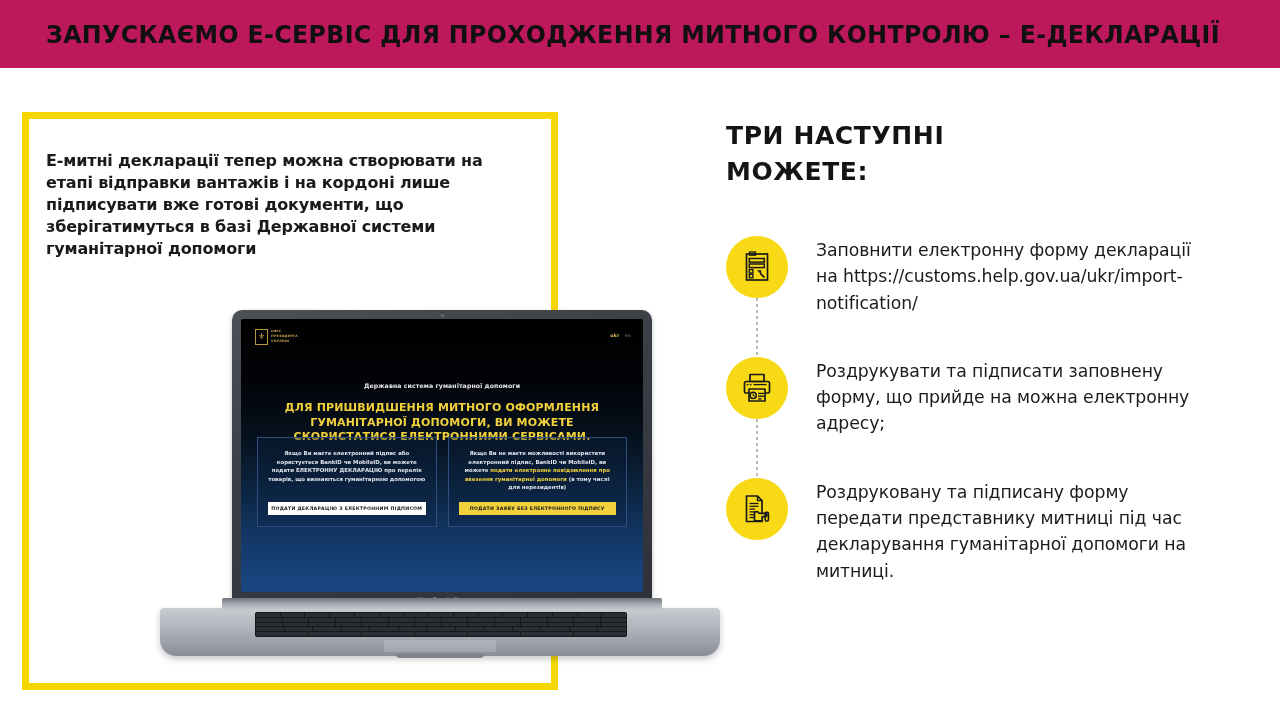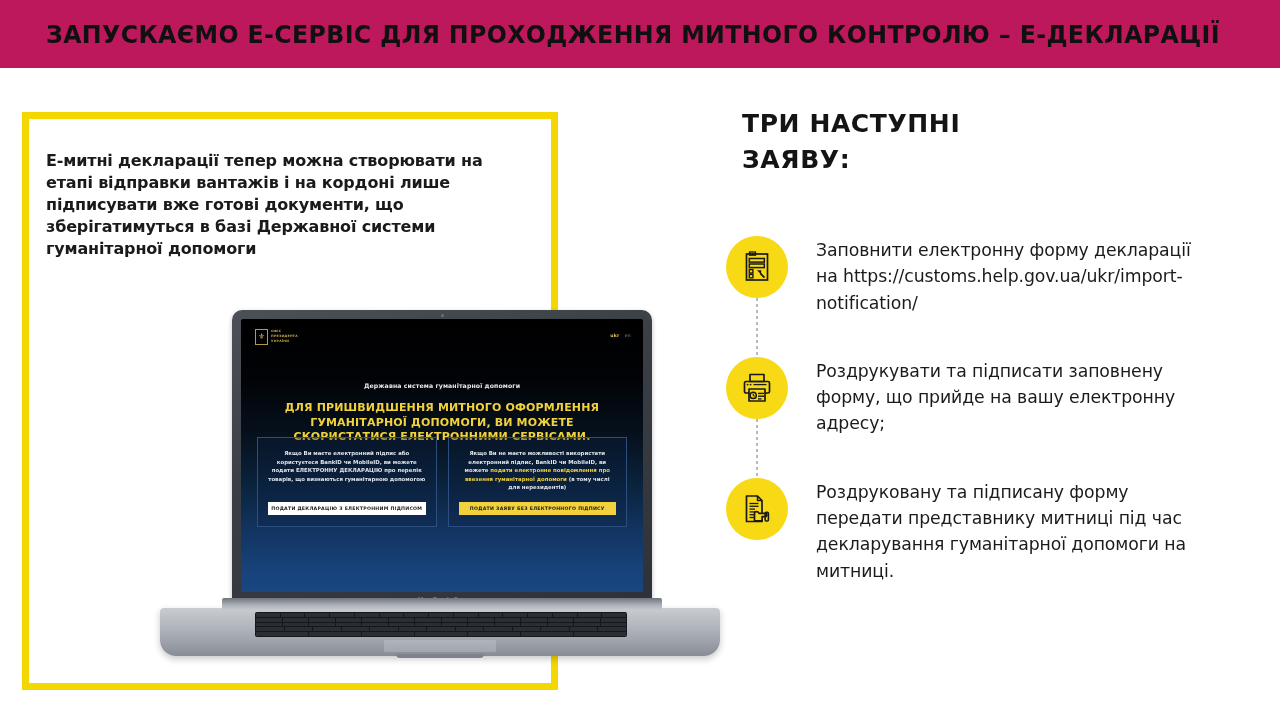--- a/index.html
+++ b/index.html
@@ -252,23 +252,22 @@
     position: absolute;
     left: 236px; top: 56px;
     width: 88px; height: 4px;
     background: #7e838b;
     border-radius: 0 0 4px 4px;
   }
 
   
   .right-col {
     position: absolute;
-    left: 726px; top: 106px;
+    left: 726px; top: 118px;
     width: 470px;
-    margin-left: 16px;
   }
   .steps-heading {
     font-family: "DejaVu Sans", "Liberation Sans", sans-serif;
     font-weight: 700;
     font-size: 25px;
     line-height: 1.42;
     color: #141414;
     letter-spacing: 0.6px;
   }
   .steps {
@@ -445,21 +444,21 @@
           <span class="key"></span>
       </div>
     </div>
     <div class="trackpad"></div>
     <div class="base-lip"></div>
   </div>
 </div>
 
 <div class="right-col">
   <div class="steps-heading">ТРИ НАСТУПНІ</div>
-  <div class="steps-heading">ЗАЯВУ:</div>
+  <div class="steps-heading">МОЖЕТЕ:</div>
 </div>
 
 <div class="steps">
 
   <div class="step">
     <div class="step-icon-wrap">
       <div class="step-circle">
         <svg width="34" height="34" viewBox="0 0 34 34">
           <rect x="6.5" y="4" width="21" height="26" fill="none" stroke="#1a1a1a" stroke-width="1.7"></rect>
           <rect x="9.5" y="2" width="6" height="3.2" fill="none" stroke="#1a1a1a" stroke-width="1.3"></rect>
@@ -492,21 +491,21 @@
           <circle cx="13.2" cy="24.4" r="3.1" fill="none" stroke="#1a1a1a" stroke-width="1.5"></circle>
           <line x1="13.2" y1="22.4" x2="13.2" y2="24.4" stroke="#1a1a1a" stroke-width="1.2"></line>
           <line x1="13.2" y1="24.4" x2="14.8" y2="25.3" stroke="#1a1a1a" stroke-width="1.2"></line>
           <line x1="18" y1="22.4" x2="24" y2="22.4" stroke="#1a1a1a" stroke-width="1.4"></line>
           <line x1="18" y1="25.2" x2="24" y2="25.2" stroke="#1a1a1a" stroke-width="1.4"></line>
           <line x1="18" y1="27.9" x2="21.5" y2="27.9" stroke="#1a1a1a" stroke-width="1.4"></line>
         </svg>
       </div>
       <div class="connector"></div>
     </div>
-    <div class="step-text">Роздрукувати та підписати заповнену форму, що прийде на вашу електронну адресу;</div>
+    <div class="step-text">Роздрукувати та підписати заповнену форму, що прийде на можна електронну адресу;</div>
   </div>
 
   <div class="step">
     <div class="step-icon-wrap">
       <div class="step-circle">
         <svg width="34" height="34" viewBox="0 0 34 34">
           <path d="M6.5 4 h11 l4.5 4.5 v21 h-15.5 z" fill="none" stroke="#1a1a1a" stroke-width="1.7" stroke-linejoin="round"></path>
           <path d="M17.5 4 v4.5 h4.5" fill="none" stroke="#1a1a1a" stroke-width="1.5" stroke-linejoin="round"></path>
           <line x1="9.5" y1="11.5" x2="18.5" y2="11.5" stroke="#1a1a1a" stroke-width="1.3"></line>
           <line x1="9.5" y1="14.3" x2="18.5" y2="14.3" stroke="#1a1a1a" stroke-width="1.3"></line>

